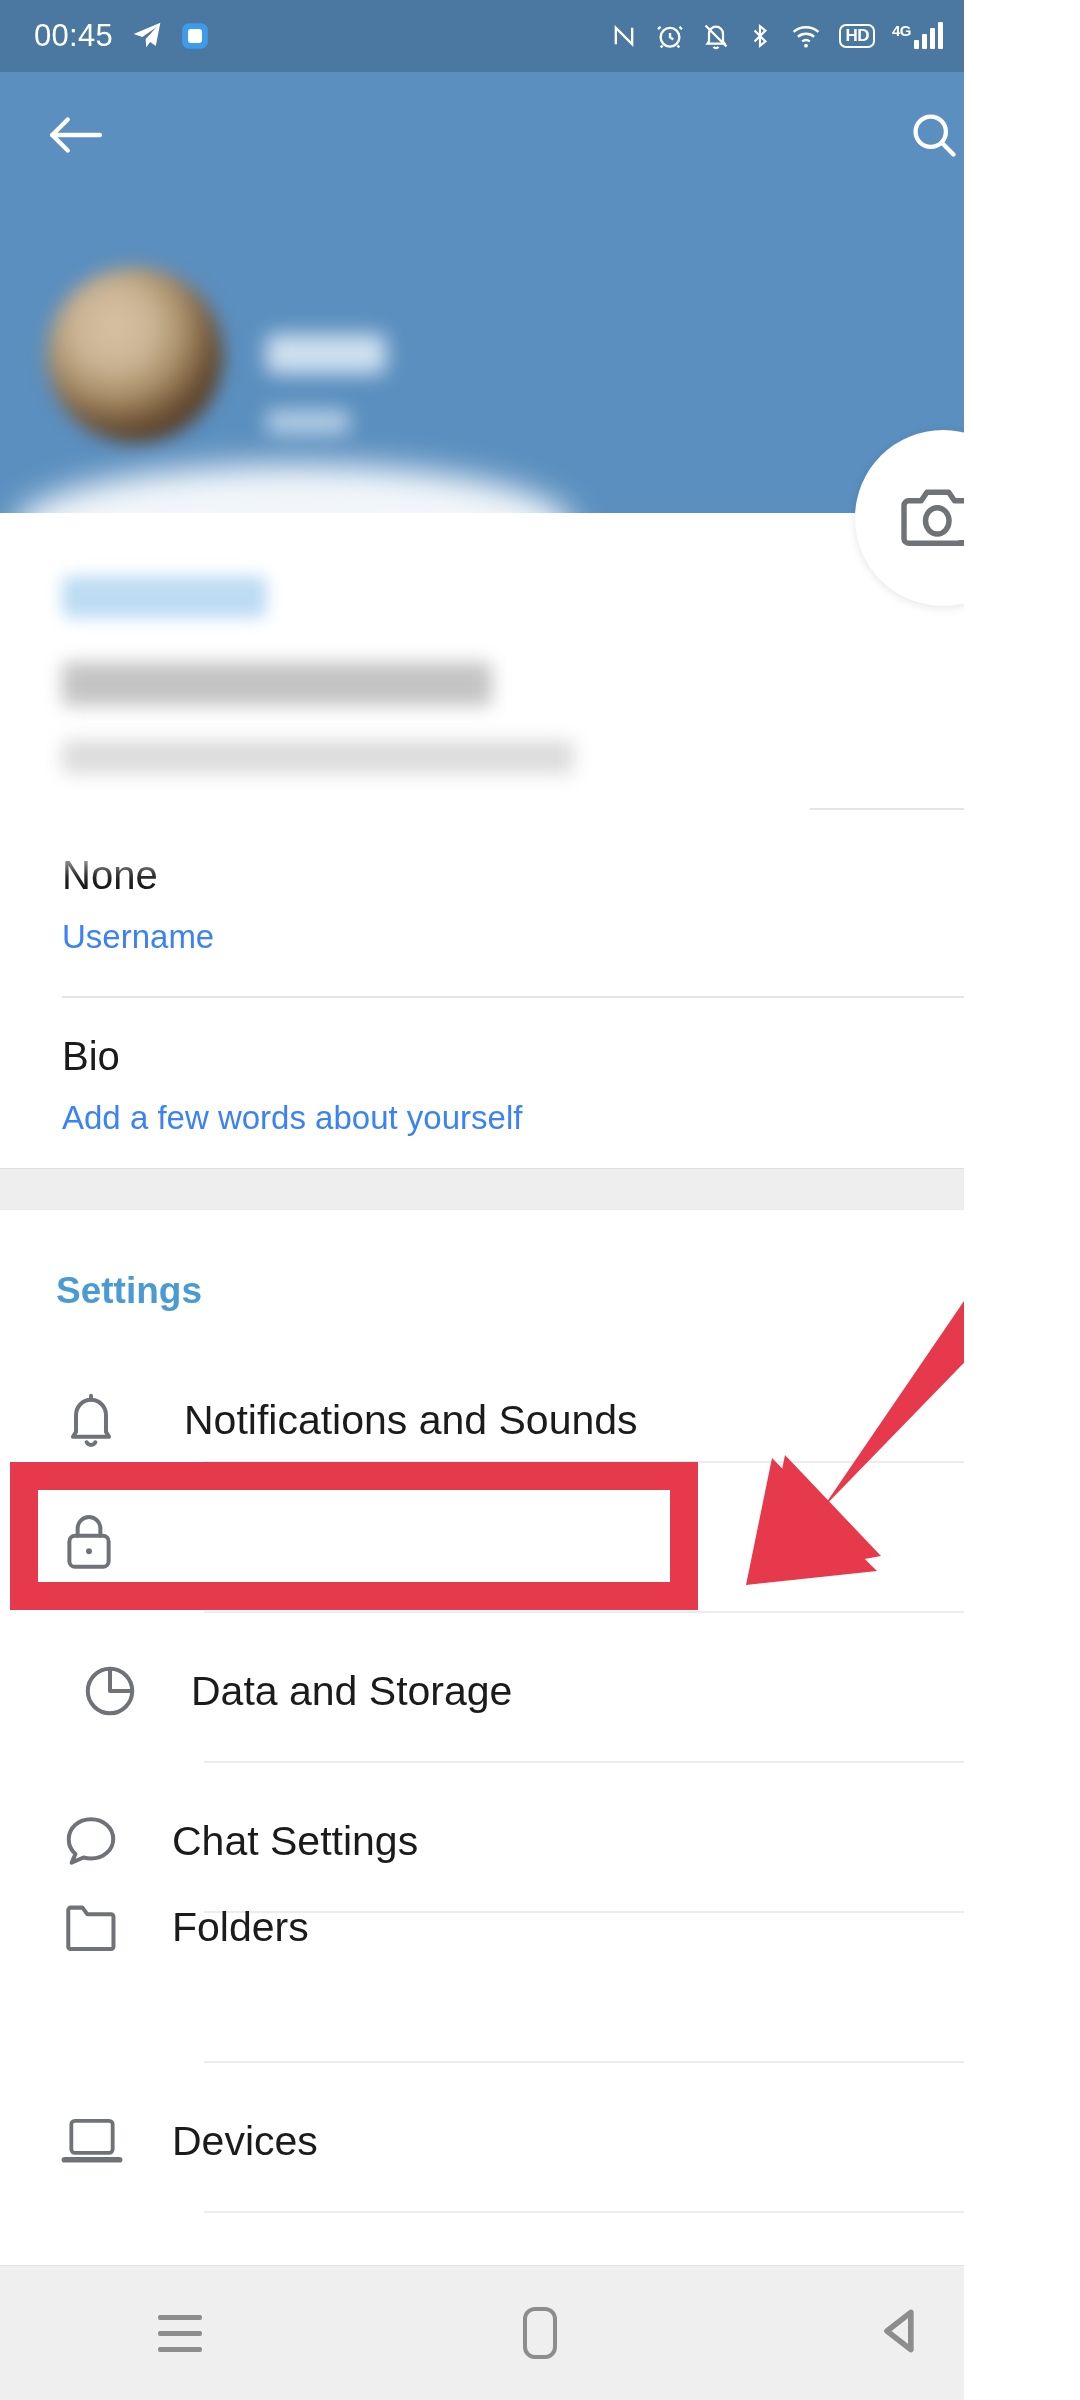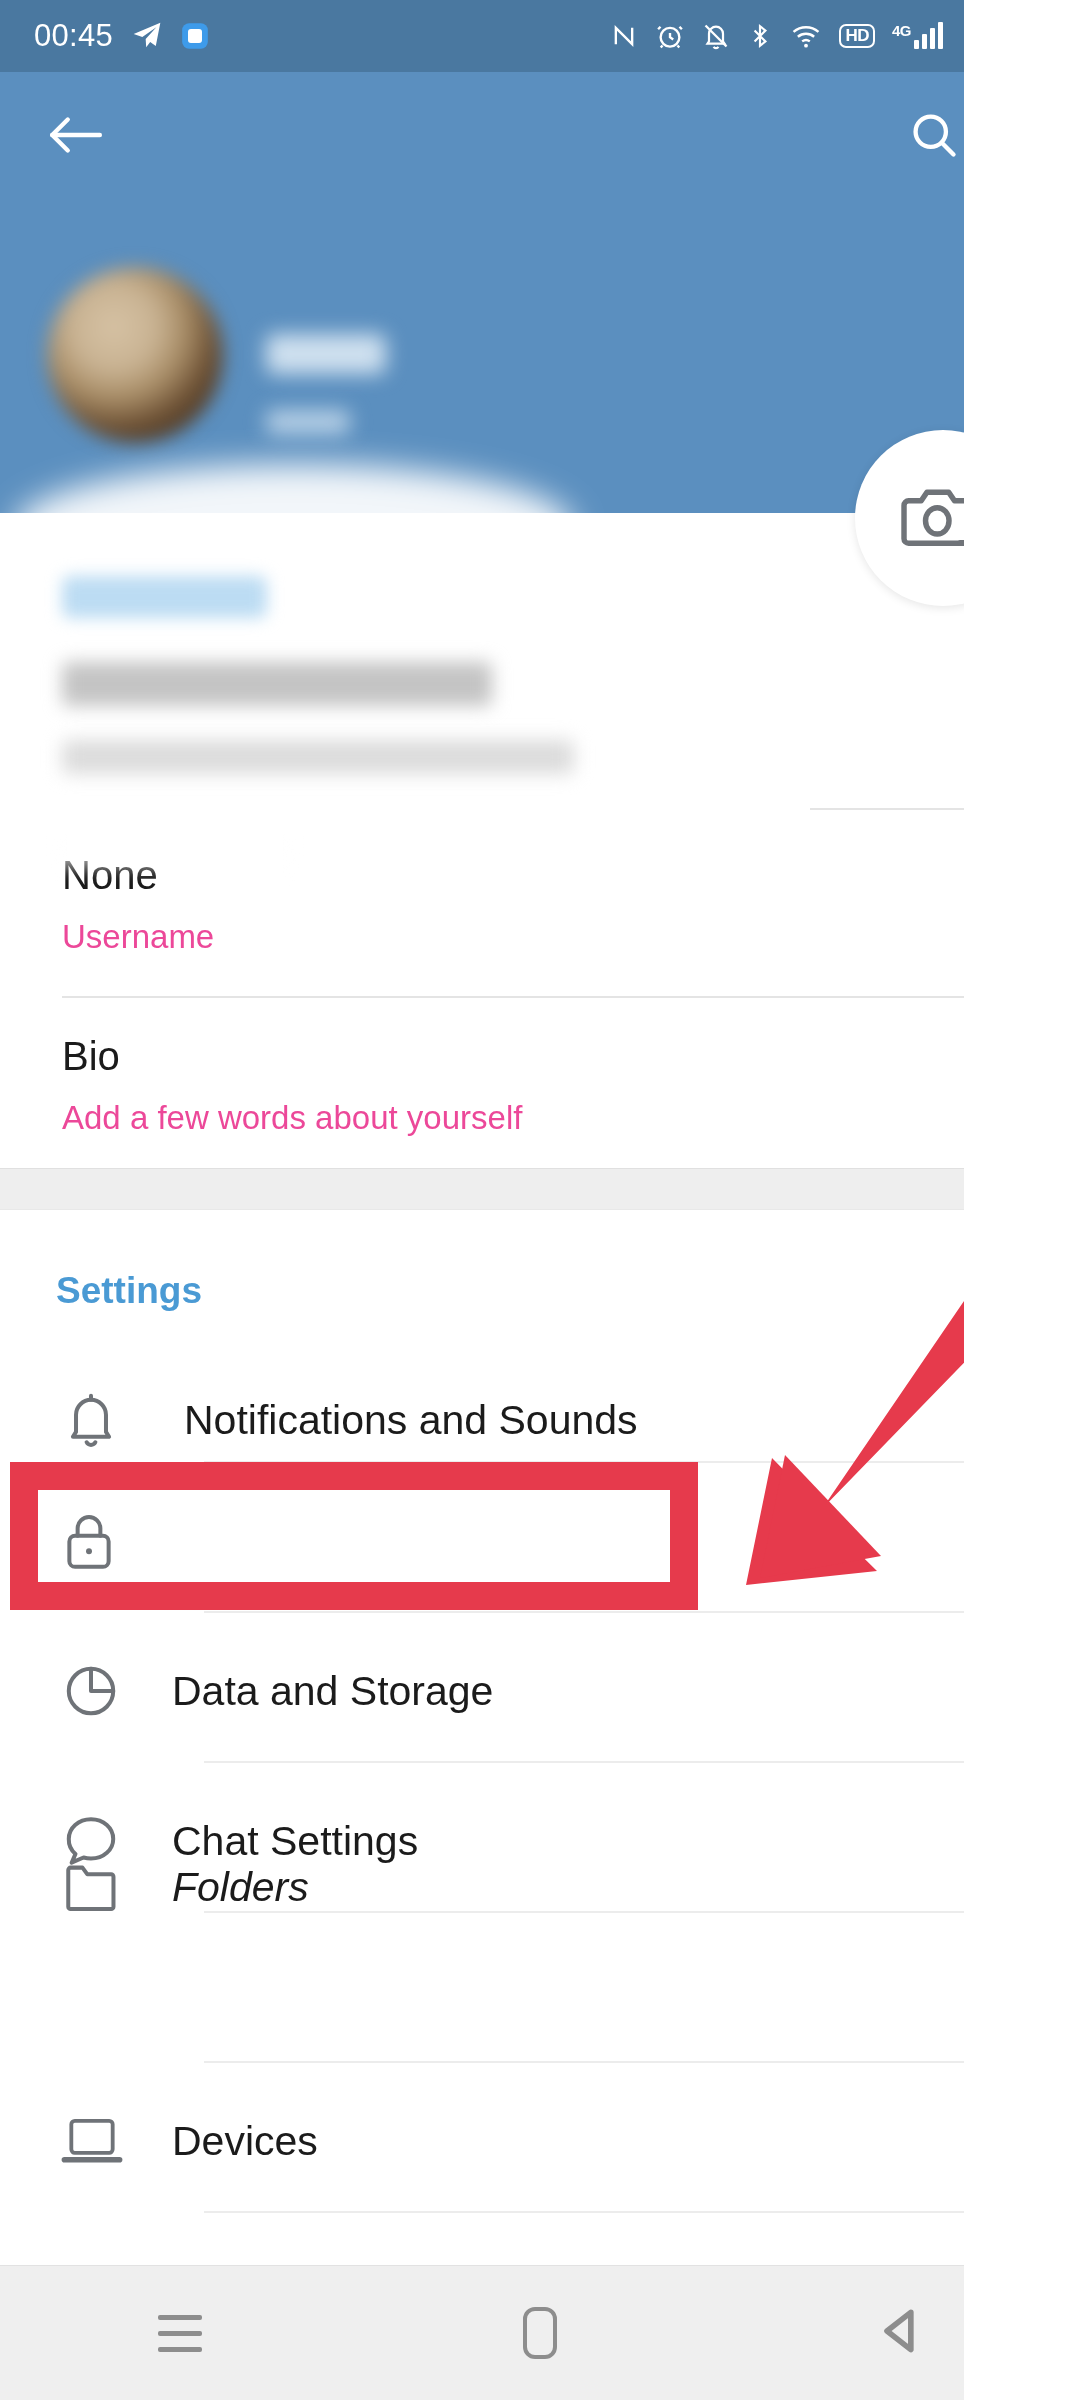--- a/index.html
+++ b/index.html
@@ -85,21 +85,21 @@
 
   
   .profile-body{ position:absolute; left:0; top:513px; width:1080px; height:665px; background:#fff; }
   .redact-account{ left:62px; top:576px; width:205px; height:42px; background:#bcdcf3; border-radius:8px; filter:blur(8px); position:absolute; }
   .redact-phone{ left:62px; top:662px; width:430px; height:44px; background:#c4c4c4; border-radius:6px; filter:blur(9px); position:absolute; }
   .redact-hint{ left:62px; top:740px; width:512px; height:34px; background:#dcdcdc; border-radius:6px; filter:blur(9px); position:absolute; }
   .divider-short{ position:absolute; left:810px; top:808px; width:270px; height:1.5px; background:#e4e4e4; }
 
   .field{ position:absolute; left:62px; width:960px; }
   .field .val{ font-size:40px; color:#1b1b1b; line-height:1; }
-  .field .lab{ font-size:33px; color:#ec4899; line-height:1; margin-top:25px; }
+  .field .lab{ font-size:33px; color:#3b82f6; line-height:1; margin-top:25px; }
   .field-username{ top:855px; }
   .field-bio{ top:1036px; }
   .blur-cover{
     position:absolute; left:55px; top:838px; width:240px; height:40px;
     background:linear-gradient(180deg,#ffffff 0%, rgba(255,255,255,.55) 55%, rgba(255,255,255,0) 100%);
     filter:blur(5px);
   }
   .divider-full{ position:absolute; left:62px; top:996px; width:1018px; height:1.5px; background:#e4e4e4; }
 
   
@@ -282,42 +282,42 @@
     <span class="ic">
       <svg width="58" height="62" viewBox="0 0 22 24" fill="none" stroke="#6f7378" stroke-width="1.55" stroke-linecap="round" stroke-linejoin="round">
         <rect x="3.4" y="10" width="15.2" height="12" rx="2.2"></rect>
         <path d="M6.6 10V7.1a4.4 4.4 0 018.8 0V10"></path>
         <circle cx="11" cy="16" r="1.15" fill="#6f7378" stroke="none"></circle>
       </svg>
     </span>
   </div>
   <div class="row-div" style="top:1611px;"></div>
 
-  <div class="row" style="top:1615px;">
+  <div class="row" style="top:1615px;padding-left:19px;">
     <span class="ic">
       <svg width="62" height="62" viewBox="0 0 24 24" fill="none" stroke="#6f7378" stroke-width="1.55" stroke-linecap="round" stroke-linejoin="round">
         <circle cx="12" cy="12" r="8.6"></circle>
         <path d="M12 3.4V12h8.6"></path>
       </svg>
     </span>
     <span class="txt">Data and Storage</span>
   </div>
   <div class="row-div" style="top:1761px;"></div>
 
   <div class="row" style="top:1765px;">
     <span class="ic">
       <svg width="62" height="62" viewBox="0 0 24 24" fill="none" stroke="#6f7378" stroke-width="1.55" stroke-linecap="round" stroke-linejoin="round">
         <path d="M12 3.6c4.9 0 8.6 3.4 8.6 7.6s-3.7 7.6-8.6 7.6c-1 0-2-.15-2.9-.4l-4.6 2 1.5-3.4A7.3 7.3 0 013.4 11.2C3.4 7 7.1 3.6 12 3.6z"></path>
       </svg>
     </span>
     <span class="txt">Chat Settings</span>
   </div>
   <div class="row-div" style="top:1911px;"></div>
 
-  <div class="row" style="top:1811px;font-style:italic;">
+  <div class="row" style="top:1851px;">
     <span class="ic">
       <svg width="62" height="58" viewBox="0 0 24 22" fill="none" stroke="#6f7378" stroke-width="1.55" stroke-linecap="round" stroke-linejoin="round">
         <path d="M3.2 18.6V4.4a.9.9 0 01.9-.9h4.6l1.9 2.6h9.2a.9.9 0 01.9.9v11.6a.9.9 0 01-.9.9H4.1a.9.9 0 01-.9-.9z"></path>
       </svg>
     </span>
     <span class="txt">Folders</span>
   </div>
   <div class="row-div" style="top:2061px;"></div>
 
   <div class="row" style="top:2065px;">

